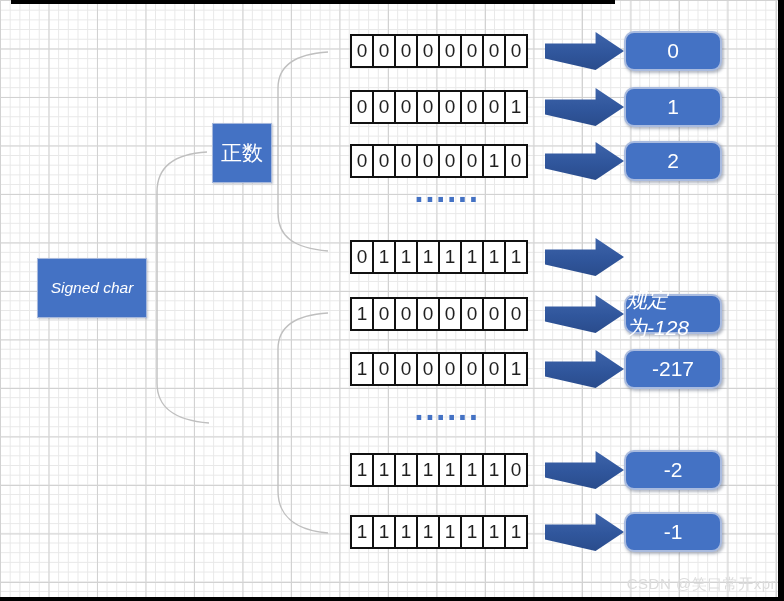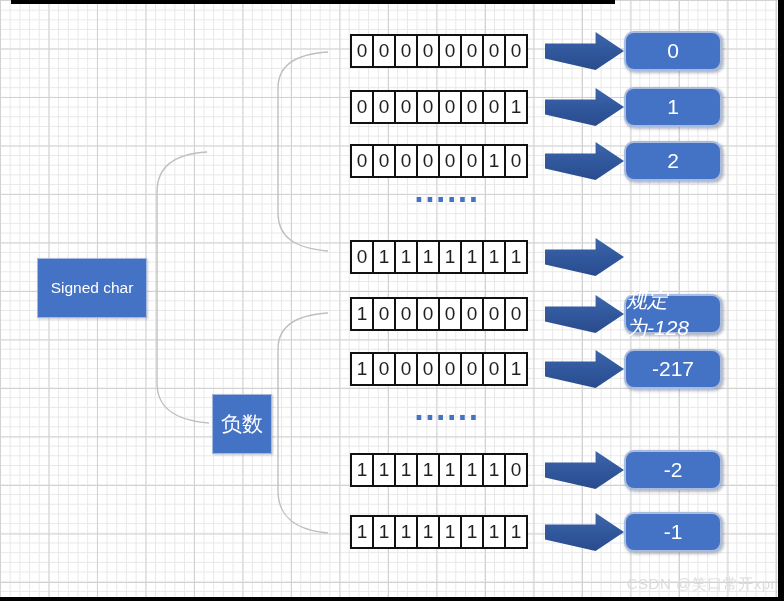--- a/index.html
+++ b/index.html
@@ -28,21 +28,21 @@
 
   
   .node {
     position:absolute; z-index:2;
     background:#4472c4;
     border:1px solid #a6b8dc;
     color:#fff;
     display:flex; align-items:center; justify-content:center;
     box-shadow:1px 1px 2px rgba(100,110,130,.35);
   }
-  .node-root   { left:37px;  top:258px; width:110px; height:60px; font-size:15.5px; }
+  .node-root   { left:37px;  top:258px; width:110px; height:60px; font-size:15.5px;font-style:italic; }
   .node-branch { left:212px; width:60px; height:60px; font-size:21px; }
   .node-pos    { top:123px; }
   .node-neg    { top:394px; }
 
   
   .row { position:absolute; left:0; width:784px; height:40px; z-index:2; }
   .bits { position:absolute; left:350px; top:3px; height:34px; display:flex; }
   .bit-cell {
     width:24px; height:34px; margin-left:-2px;
     border:2px solid #111; background:#fff;
@@ -86,22 +86,22 @@
 <div id="stage">
 
   <svg class="connectors" width="784" height="601" viewBox="0 0 784 601">
     <path d="M 207 152 C 172 154 157 168 157 192 L 157 383 C 157 406 172 420 209 423" fill="none" stroke="#bfbfbf" stroke-width="1.4"></path>
     <path d="M 328 52 C 295 54 278 66 278 88 L 278 213 C 278 236 293 248 328 251" fill="none" stroke="#bfbfbf" stroke-width="1.4"></path>
     <path d="M 328 313 C 295 315 278 327 278 349 L 278 491 C 278 514 293 530 328 533" fill="none" stroke="#bfbfbf" stroke-width="1.4"></path>
   </svg>
 
   <div class="node node-root">Signed char</div>
 
-
-  <div class="node node-branch node-neg">负数</div>
+  <div class="node node-branch node-pos">正数</div>
+
 
   <div id="rows">
       <div class="row" style="top: 31px;">
         <div class="bits">
           <div class="bit-cell">0</div>
           <div class="bit-cell">0</div>
           <div class="bit-cell">0</div>
           <div class="bit-cell">0</div>
           <div class="bit-cell">0</div>
           <div class="bit-cell">0</div>

